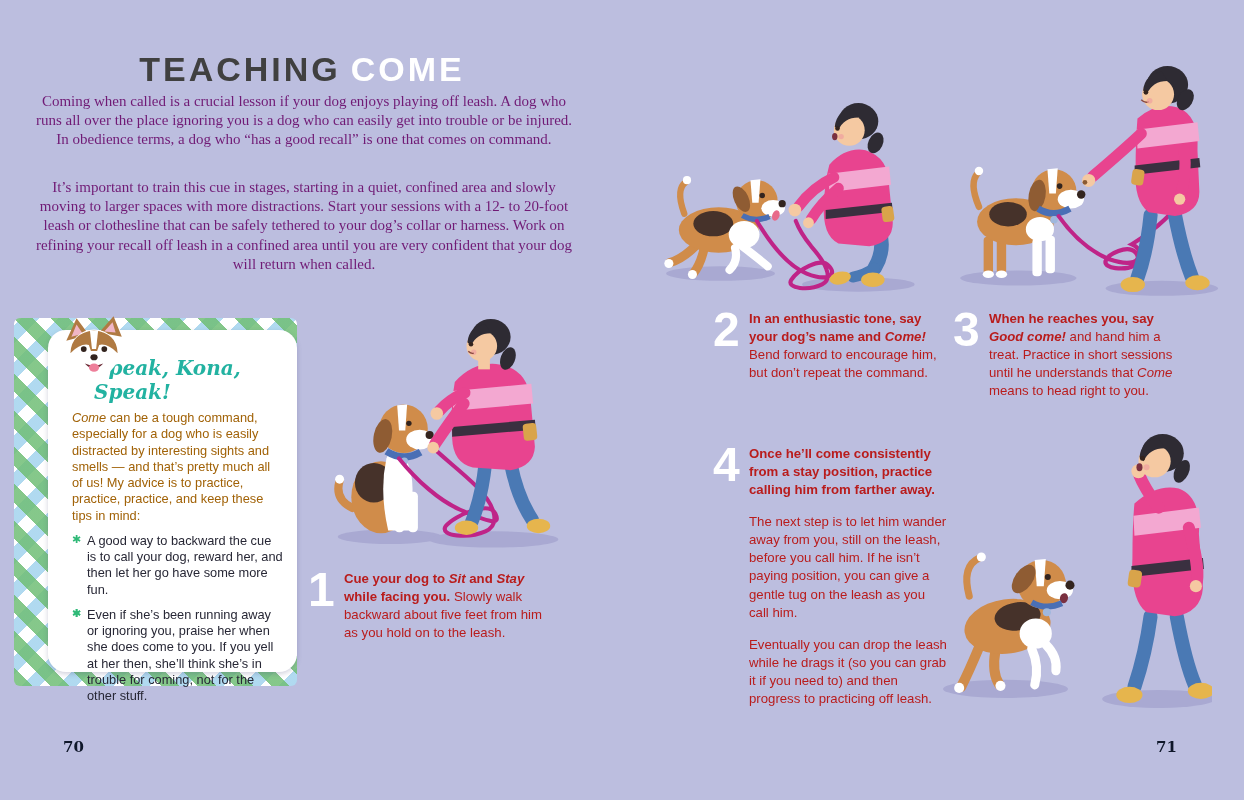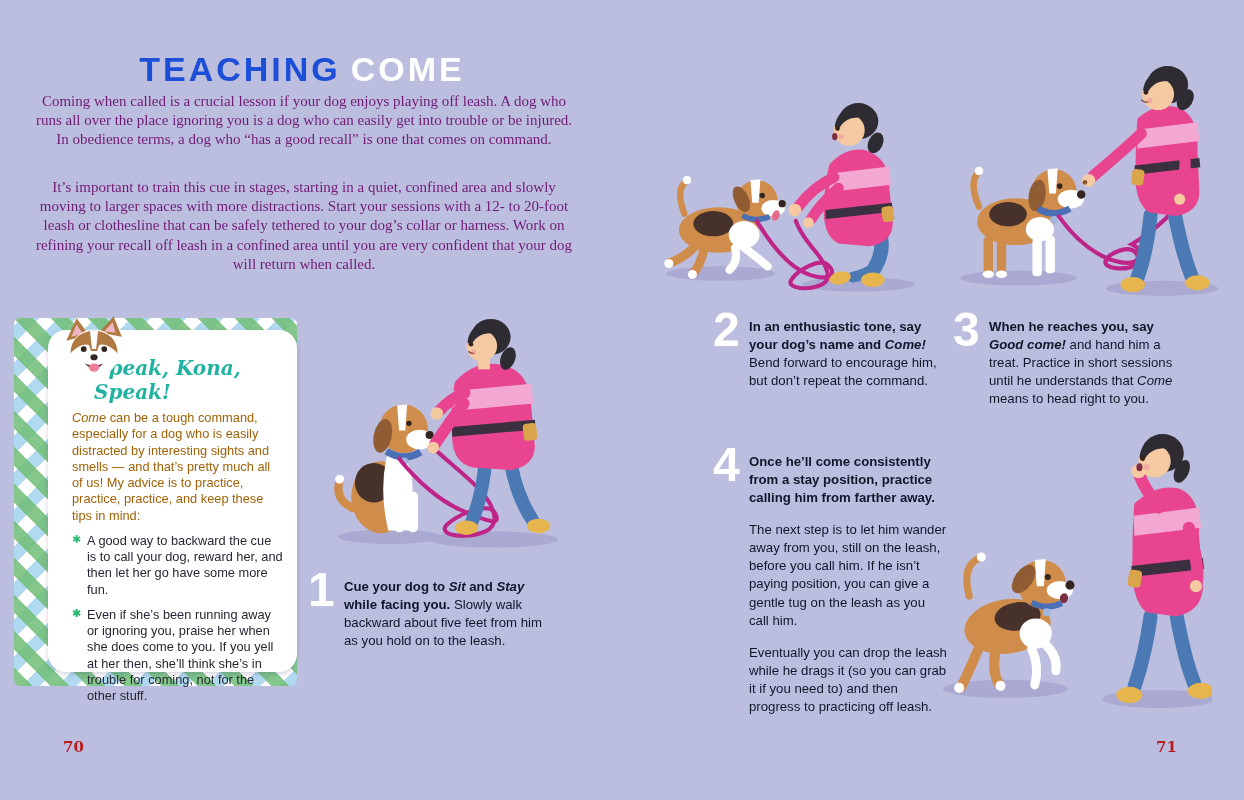--- a/index.html
+++ b/index.html
@@ -2,21 +2,21 @@
 <html><head>
 <meta charset="utf-8">
 <style>
   html,body{margin:0;padding:0;}
   body{font-family:"Liberation Sans",sans-serif;}
   #spread{position:relative;width:1244px;height:800px;background:#bcbedf;overflow:hidden;}
 
   
   .title-wrap{position:absolute;left:32px;top:52px;width:540px;text-align:center;
     font-size:34px;letter-spacing:3px;line-height:1;}
-  .title-prefix{color:#1d4ed8;font-weight:600;}
+  .title-prefix{color:#404040;font-weight:600;}
   .title-highlight{color:#ffffff;font-weight:800;margin-left:10px;}
 
   .intro{position:absolute;left:32px;width:544px;text-align:center;
     font-family:"Liberation Serif",serif;font-size:15px;line-height:1.28;color:#701a75;}
   #intro-1{top:92px;}
   #intro-2{top:178px;}
 
   
   #tip-box{position:absolute;left:14px;top:318px;width:283px;height:368px;border-radius:6px;
     background-color:#ffffff;
@@ -30,37 +30,37 @@
     font-weight:bold;font-size:20px;color:#22b2a1;}
   .tip-text{padding:0 16px 0 24px;font-size:12.8px;line-height:1.27;color:#a16207;}
   .tip-text i{font-style:italic;}
   #tip-list{list-style:none;margin:9px 0 0 0;padding:0 14px 0 24px;}
   #tip-list li{position:relative;padding-left:15px;margin-bottom:9px;
     font-size:12.8px;line-height:1.27;color:#272735;}
   .star{position:absolute;left:0;top:0;color:#2fb977;font-size:11px;}
 
   
   .step-num{position:absolute;color:#ffffff;font-weight:800;font-size:48px;line-height:0.9;}
-  .step-text{position:absolute;font-size:13.2px;line-height:1.37;color:#0f172a;margin-top:8px;}
+  .step-text{position:absolute;font-size:13.2px;line-height:1.37;color:#b91c1c;}
   .step-text .b{font-weight:700;}
   .step-text .bi{font-weight:700;font-style:italic;}
   .step-text .i{font-style:italic;}
   .step-text p{margin:0 0 14px 0;}
 
   #step1-num{left:308px;top:568px;}
   #step1-text{left:344px;top:570px;width:208px;}
   #step2-num{left:713px;top:308px;}
   #step2-text{left:749px;top:310px;width:192px;}
   #step3-num{left:953px;top:308px;}
   #step3-text{left:989px;top:310px;width:202px;}
   #step4-num{left:713px;top:443px;}
   #step4-text{left:749px;top:445px;width:198px;}
 
   .page-num{position:absolute;top:738px;font-family:"DejaVu Serif",serif;font-weight:bold;
-    font-size:15px;color:#b91c1c;}
+    font-size:15px;color:#0f172a;}
   #pn-left{left:63px;}
   #pn-right{left:1156px;}
 
   
   .scene{position:absolute;}
   #scene1{left:318px;top:298px;width:252px;height:266px;}
   #scene2{left:648px;top:82px;width:272px;height:228px;}
   #scene3{left:948px;top:55px;width:272px;height:250px;}
   #scene4{left:935px;top:424px;width:277px;height:284px;}
 </style>

